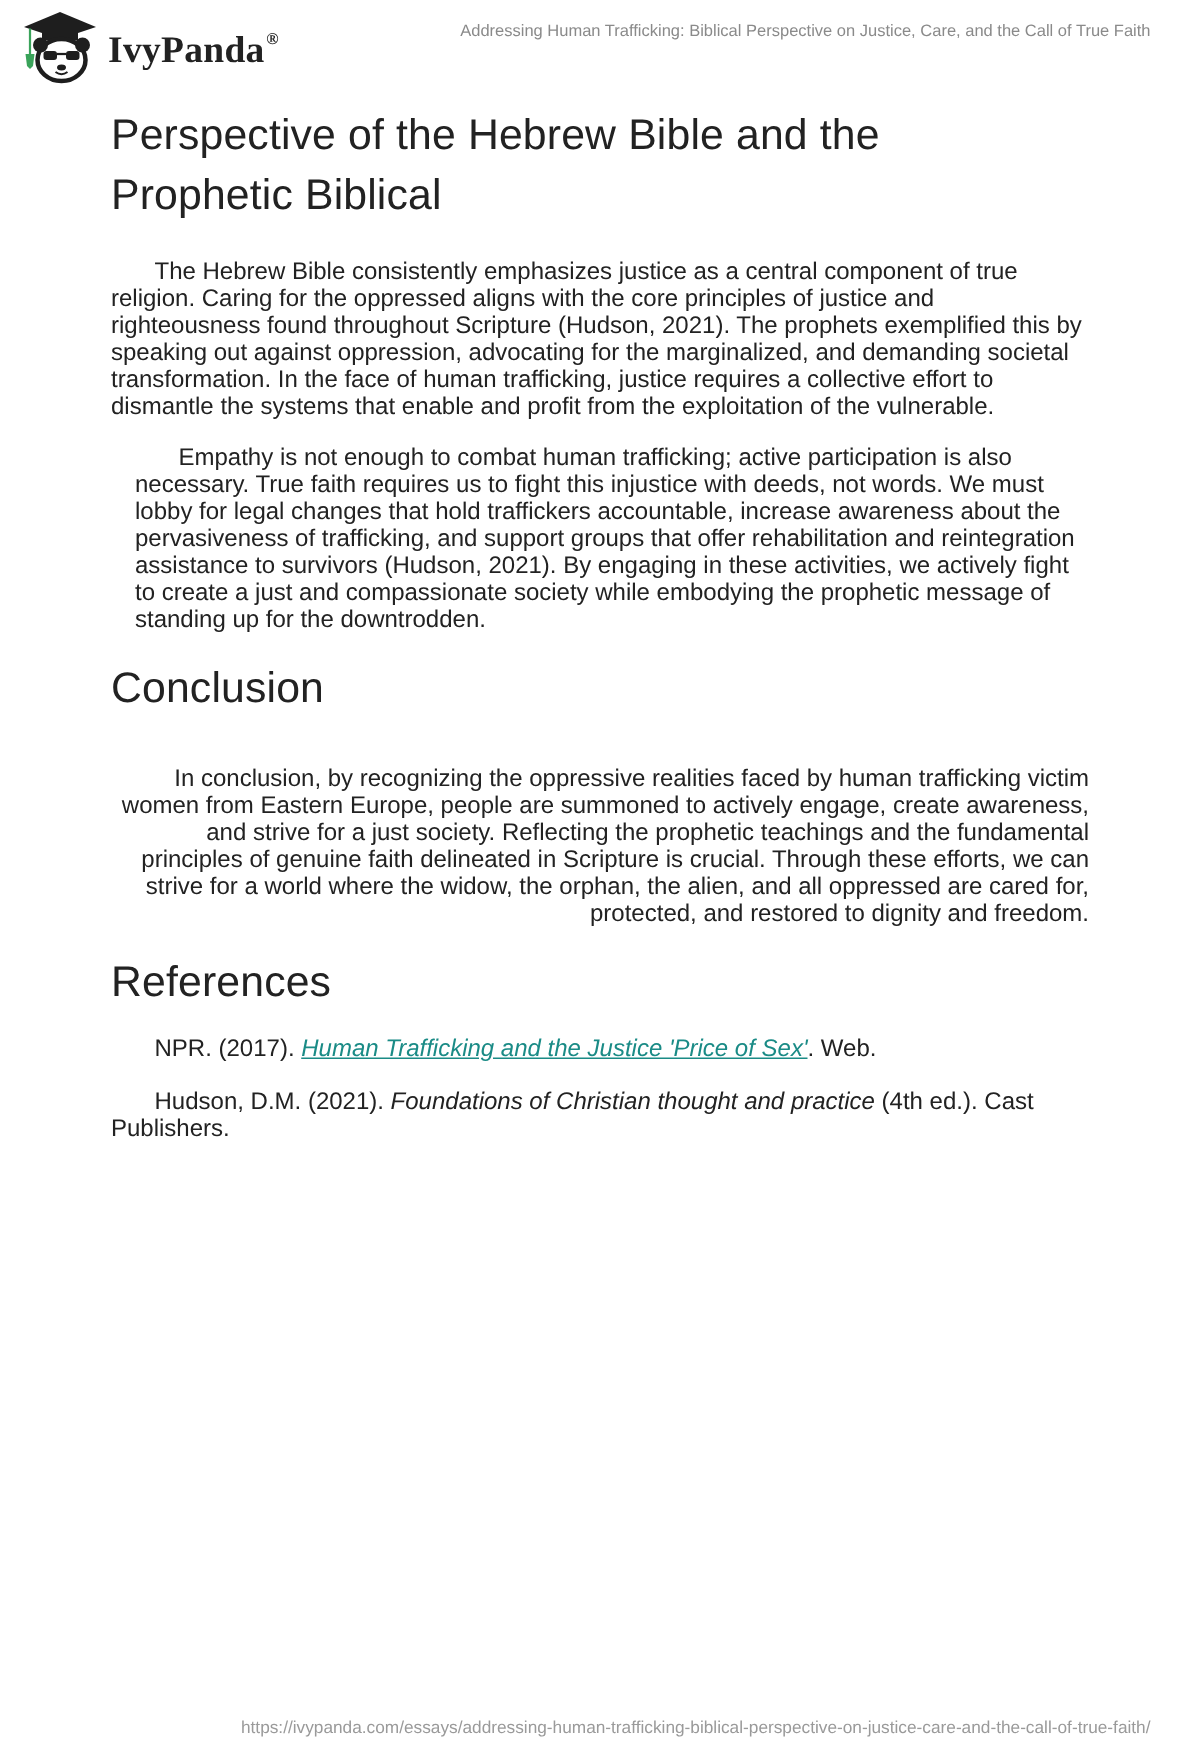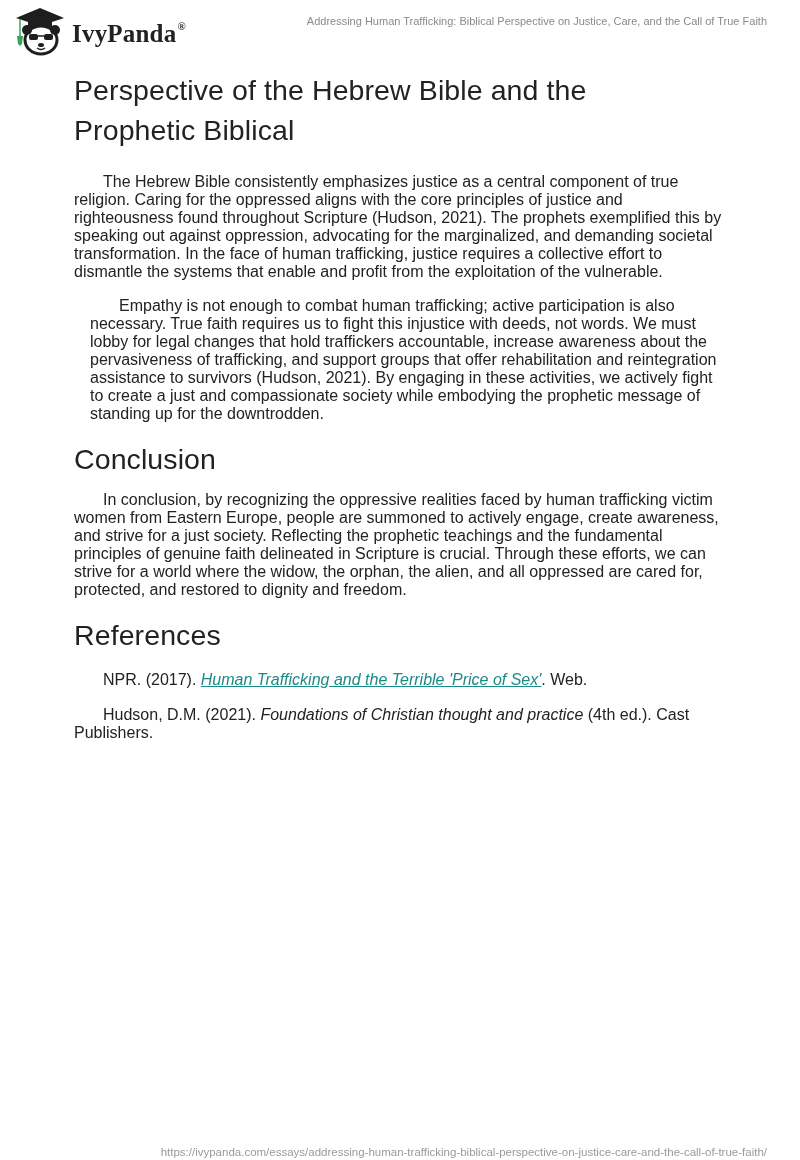--- a/index.html
+++ b/index.html
@@ -25,21 +25,21 @@
     letter-spacing: 0.1px;
   }
   p {
     font-size: 16px; line-height: 18px; margin: 0; text-indent: 29px; color: #222;
   }
   .s1 h2 { margin-top: 0; }
   .s1 p { margin-top: 23px; }
   .s2 { margin-top: 16px; }
   .s2 p { margin-top: 16px; margin-left: 16px; }
   .s3 { margin-top: 16px; }
-  .s3 p { margin-top: 12px; }
+  .s3 p { margin-top: 32px; text-align: right; }
   .s4 { margin-top: 16px; }
   .s4 .ref1 { margin-top: 16px; }
   .s4 .ref2 { margin-top: 17px; }
   a.ref-link { color: #1a8b86; font-style: italic; text-decoration: underline; }
   em { font-style: italic; }
   .footer-url {
     position: absolute; right: 33px; top: 1146px; font-size: 11.5px; color: #9a9a9a; white-space: nowrap;
   }
 </style>
 </head>
@@ -84,18 +84,18 @@
     <p>Empathy is not enough to combat human trafficking; active participation is also necessary. True faith requires us to fight this injustice with deeds, not words. We must lobby for legal changes that hold traffickers accountable, increase awareness about the pervasiveness of trafficking, and support groups that offer rehabilitation and reintegration assistance to survivors (Hudson, 2021). By engaging in these activities, we actively fight to create a just and compassionate society while embodying the prophetic message of standing up for the downtrodden.</p>
   </section>
 
   <section class="s3">
     <h2>Conclusion</h2>
     <p>In conclusion, by recognizing the oppressive realities faced by human trafficking victim women from Eastern Europe, people are summoned to actively engage, create awareness, and strive for a just society. Reflecting the prophetic teachings and the fundamental principles of genuine faith delineated in Scripture is crucial. Through these efforts, we can strive for a world where the widow, the orphan, the alien, and all oppressed are cared for, protected, and restored to dignity and freedom.</p>
   </section>
 
   <section class="s4">
     <h2>References</h2>
-    <p class="ref1"><span>NPR. (2017). </span><a class="ref-link">Human Trafficking and the Terrible 'Price of Sex'</a><span>. Web.</span></p>
+    <p class="ref1"><span>NPR. (2017). </span><a class="ref-link">Human Trafficking and the Justice 'Price of Sex'</a><span>. Web.</span></p>
     <p class="ref2"><span>Hudson, D.M. (2021). </span><em>Foundations of Christian thought and practice</em><span> (4th ed.). Cast Publishers.</span></p>
   </section>
 </div>
 
 <div class="footer-url">https://ivypanda.com/essays/addressing-human-trafficking-biblical-perspective-on-justice-care-and-the-call-of-true-faith/</div>
 
 </body></html>

